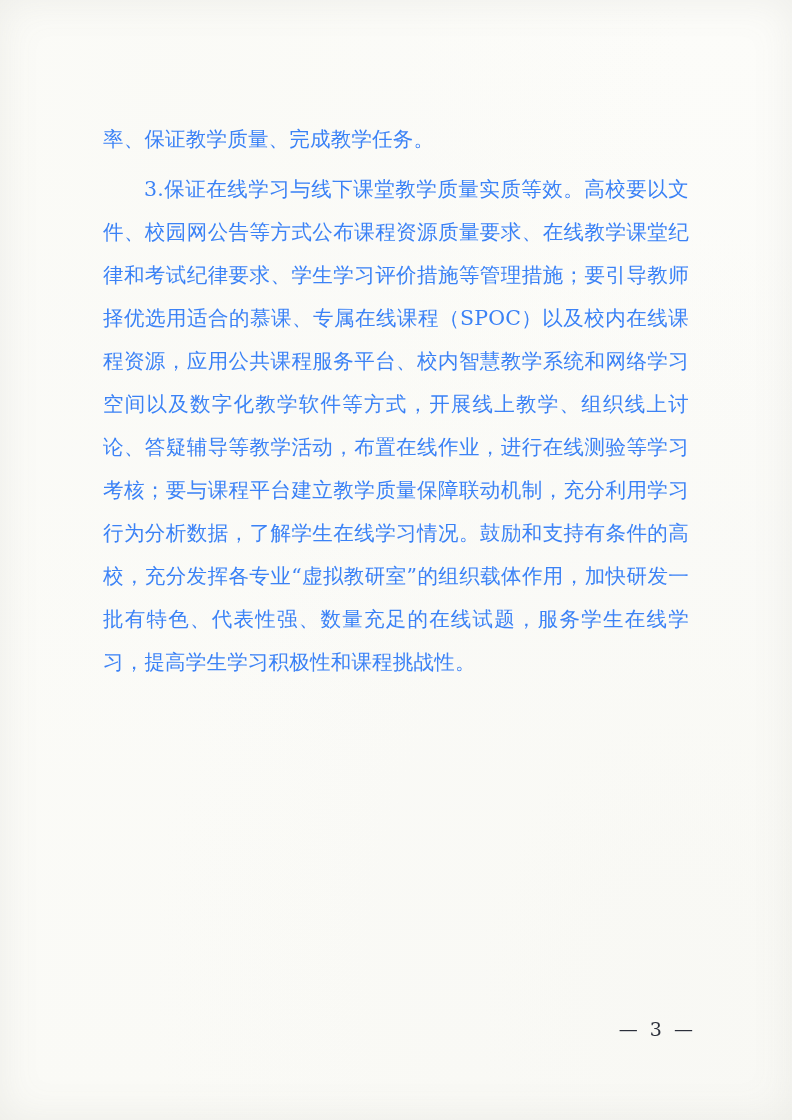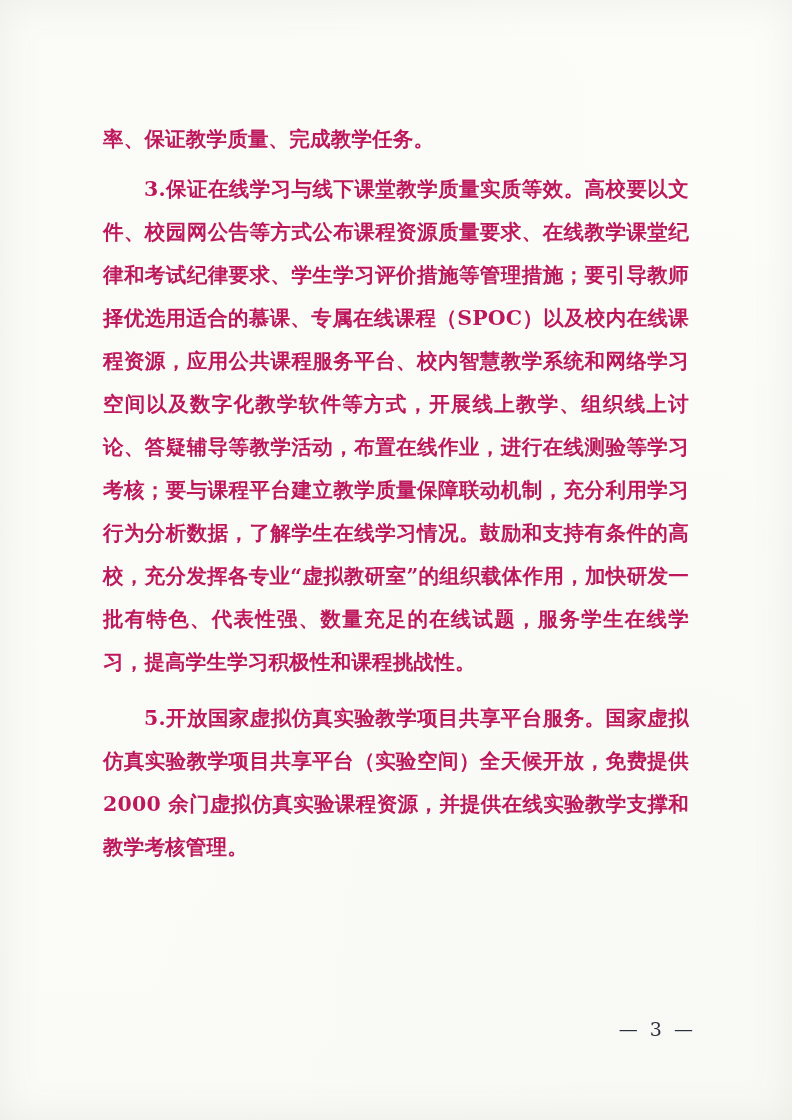--- a/index.html
+++ b/index.html
@@ -33,22 +33,22 @@
     top: 118px;
     width: 586px;
   }
   .para {
     margin: 0 0 1px 0;
     font-size: 20.5px;
     line-height: 43px;
     letter-spacing: 0.2px;
     text-align: justify;
     text-justify: inter-ideograph;
-    color: #be185d;
-    font-weight: 700;
+    color: #3b82f6;
+    font-weight: 400;
   }
   .para.indent {
     text-indent: 41px;
   }
   .para.cont {
     text-indent: 0;
   }
   .gap {
     height: 6px;
   }
@@ -74,18 +74,17 @@
 
 <div class="page">
   <div class="edge-shade"></div>
 
   <div class="content">
     <p class="para cont">率、保证教学质量、完成教学任务。</p>
     <div class="gap"></div>
     <p class="para indent">3.保证在线学习与线下课堂教学质量实质等效。高校要以文件、校园网公告等方式公布课程资源质量要求、在线教学课堂纪律和考试纪律要求、学生学习评价措施等管理措施；要引导教师择优选用适合的慕课、专属在线课程（SPOC）以及校内在线课程资源，应用公共课程服务平台、校内智慧教学系统和网络学习空间以及数字化教学软件等方式，开展线上教学、组织线上讨论、答疑辅导等教学活动，布置在线作业，进行在线测验等学习考核；要与课程平台建立教学质量保障联动机制，充分利用学习行为分析数据，了解学生在线学习情况。鼓励和支持有条件的高校，充分发挥各专业“虚拟教研室”的组织载体作用，加快研发一批有特色、代表性强、数量充足的在线试题，服务学生在线学习，提高学生学习积极性和课程挑战性。</p>
     <div class="gap"></div>
     <div class="gap"></div>
-    <p class="para indent">5.开放国家虚拟仿真实验教学项目共享平台服务。国家虚拟仿真实验教学项目共享平台（实验空间）全天候开放，免费提供 2000 余门虚拟仿真实验课程资源，并提供在线实验教学支撑和教学考核管理。</p>
     <div class="gap"></div>
   </div>
 
   <div class="pagenum">— 3 —</div>
 </div>
 
 </body></html>

